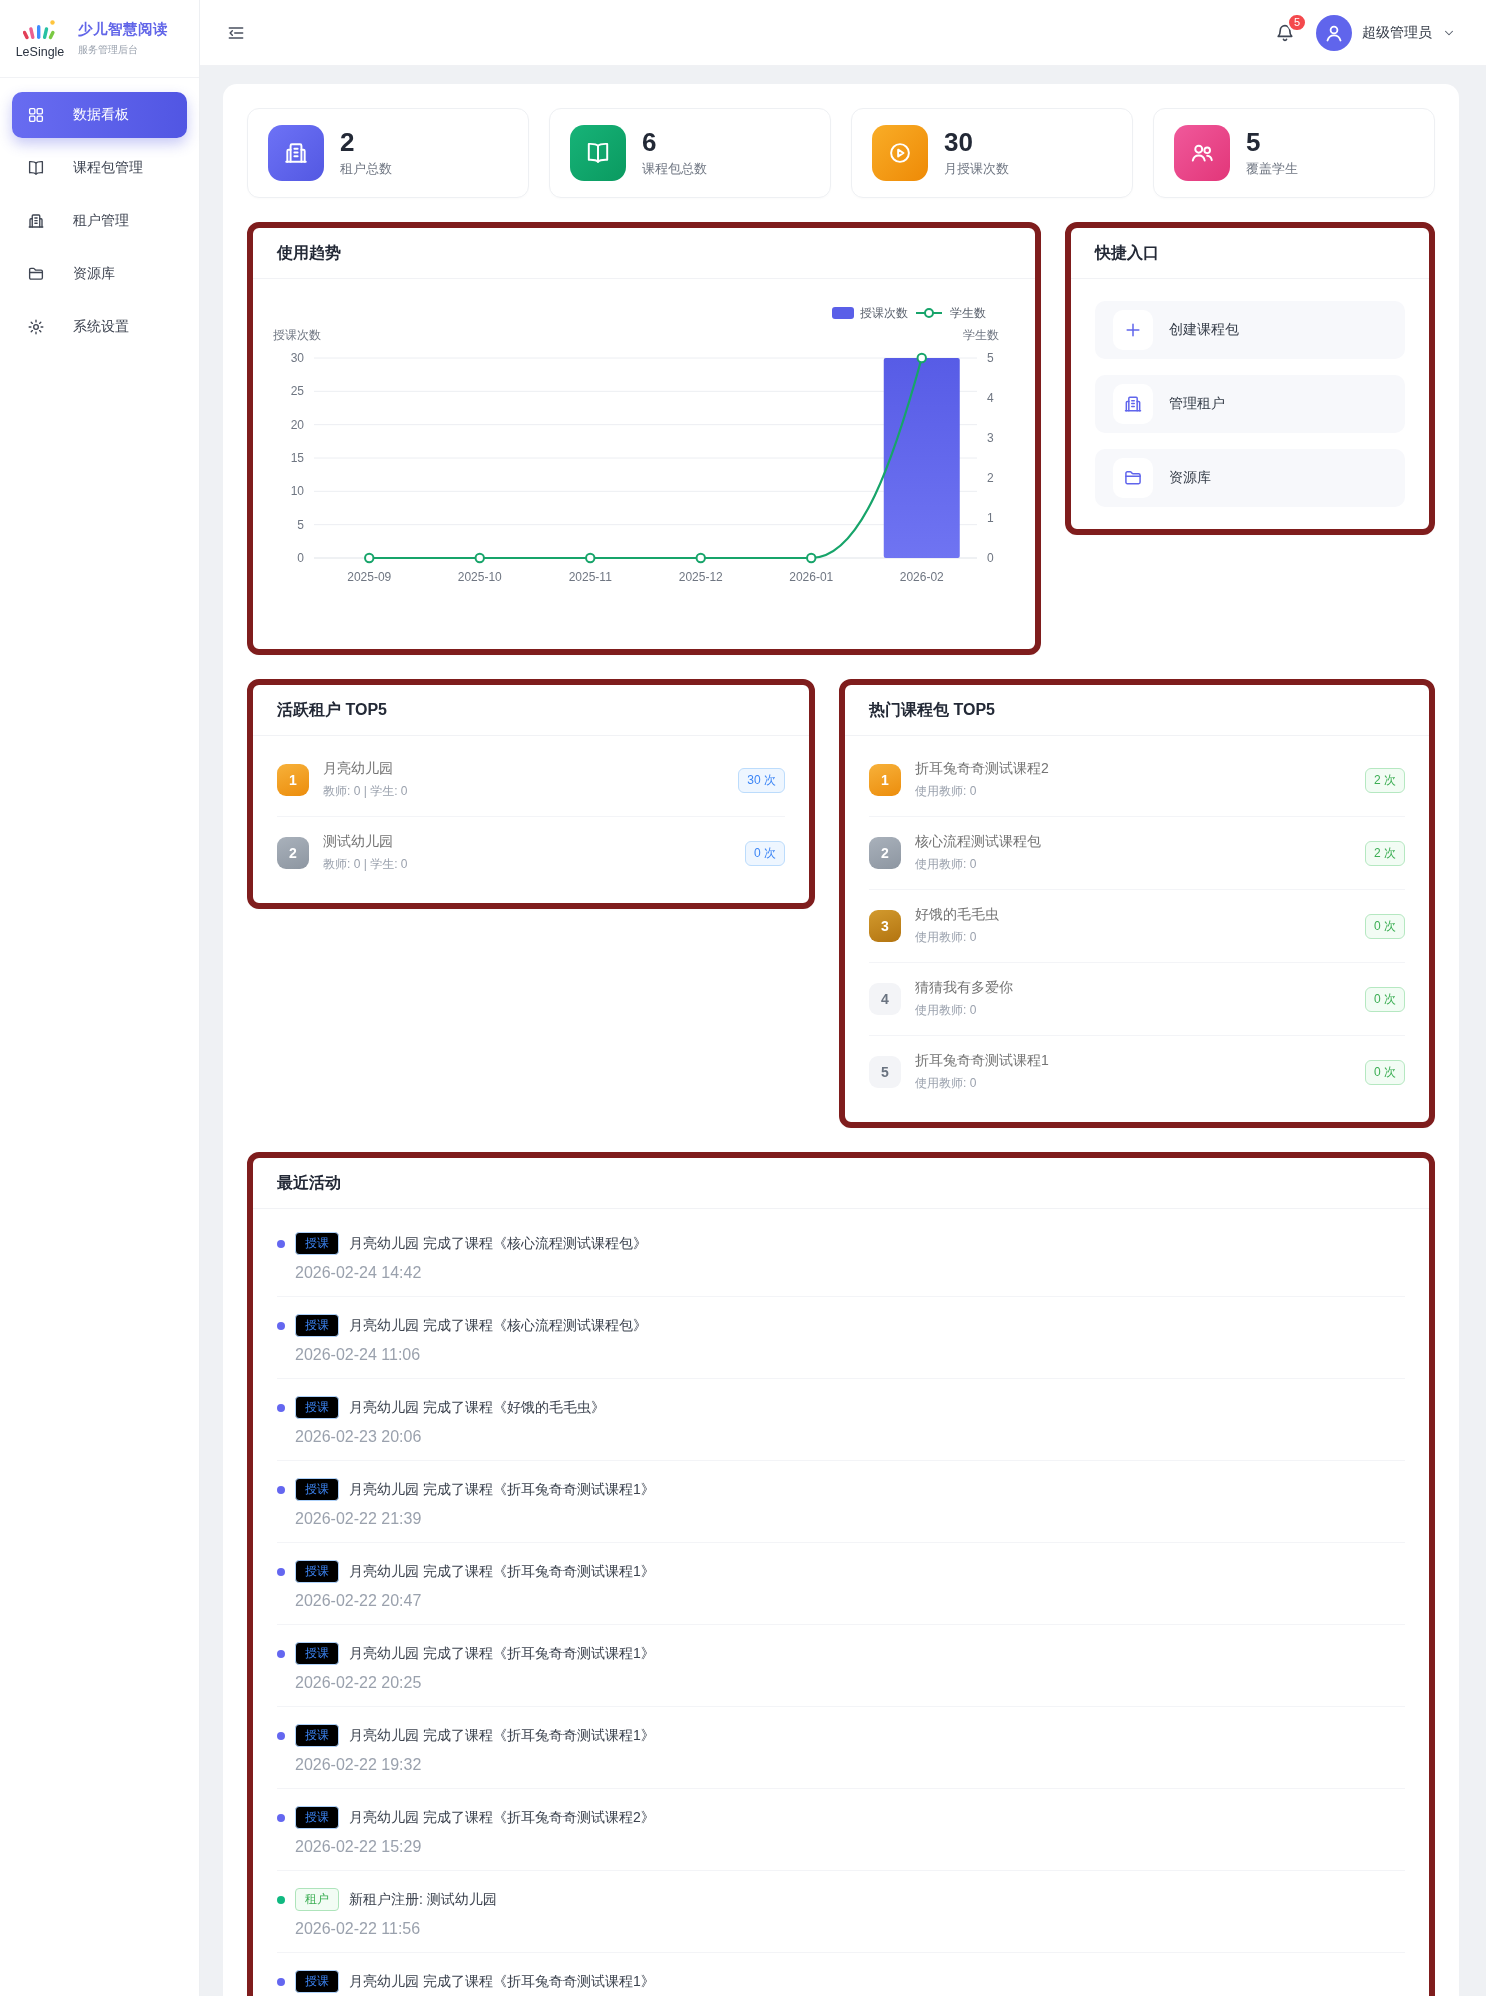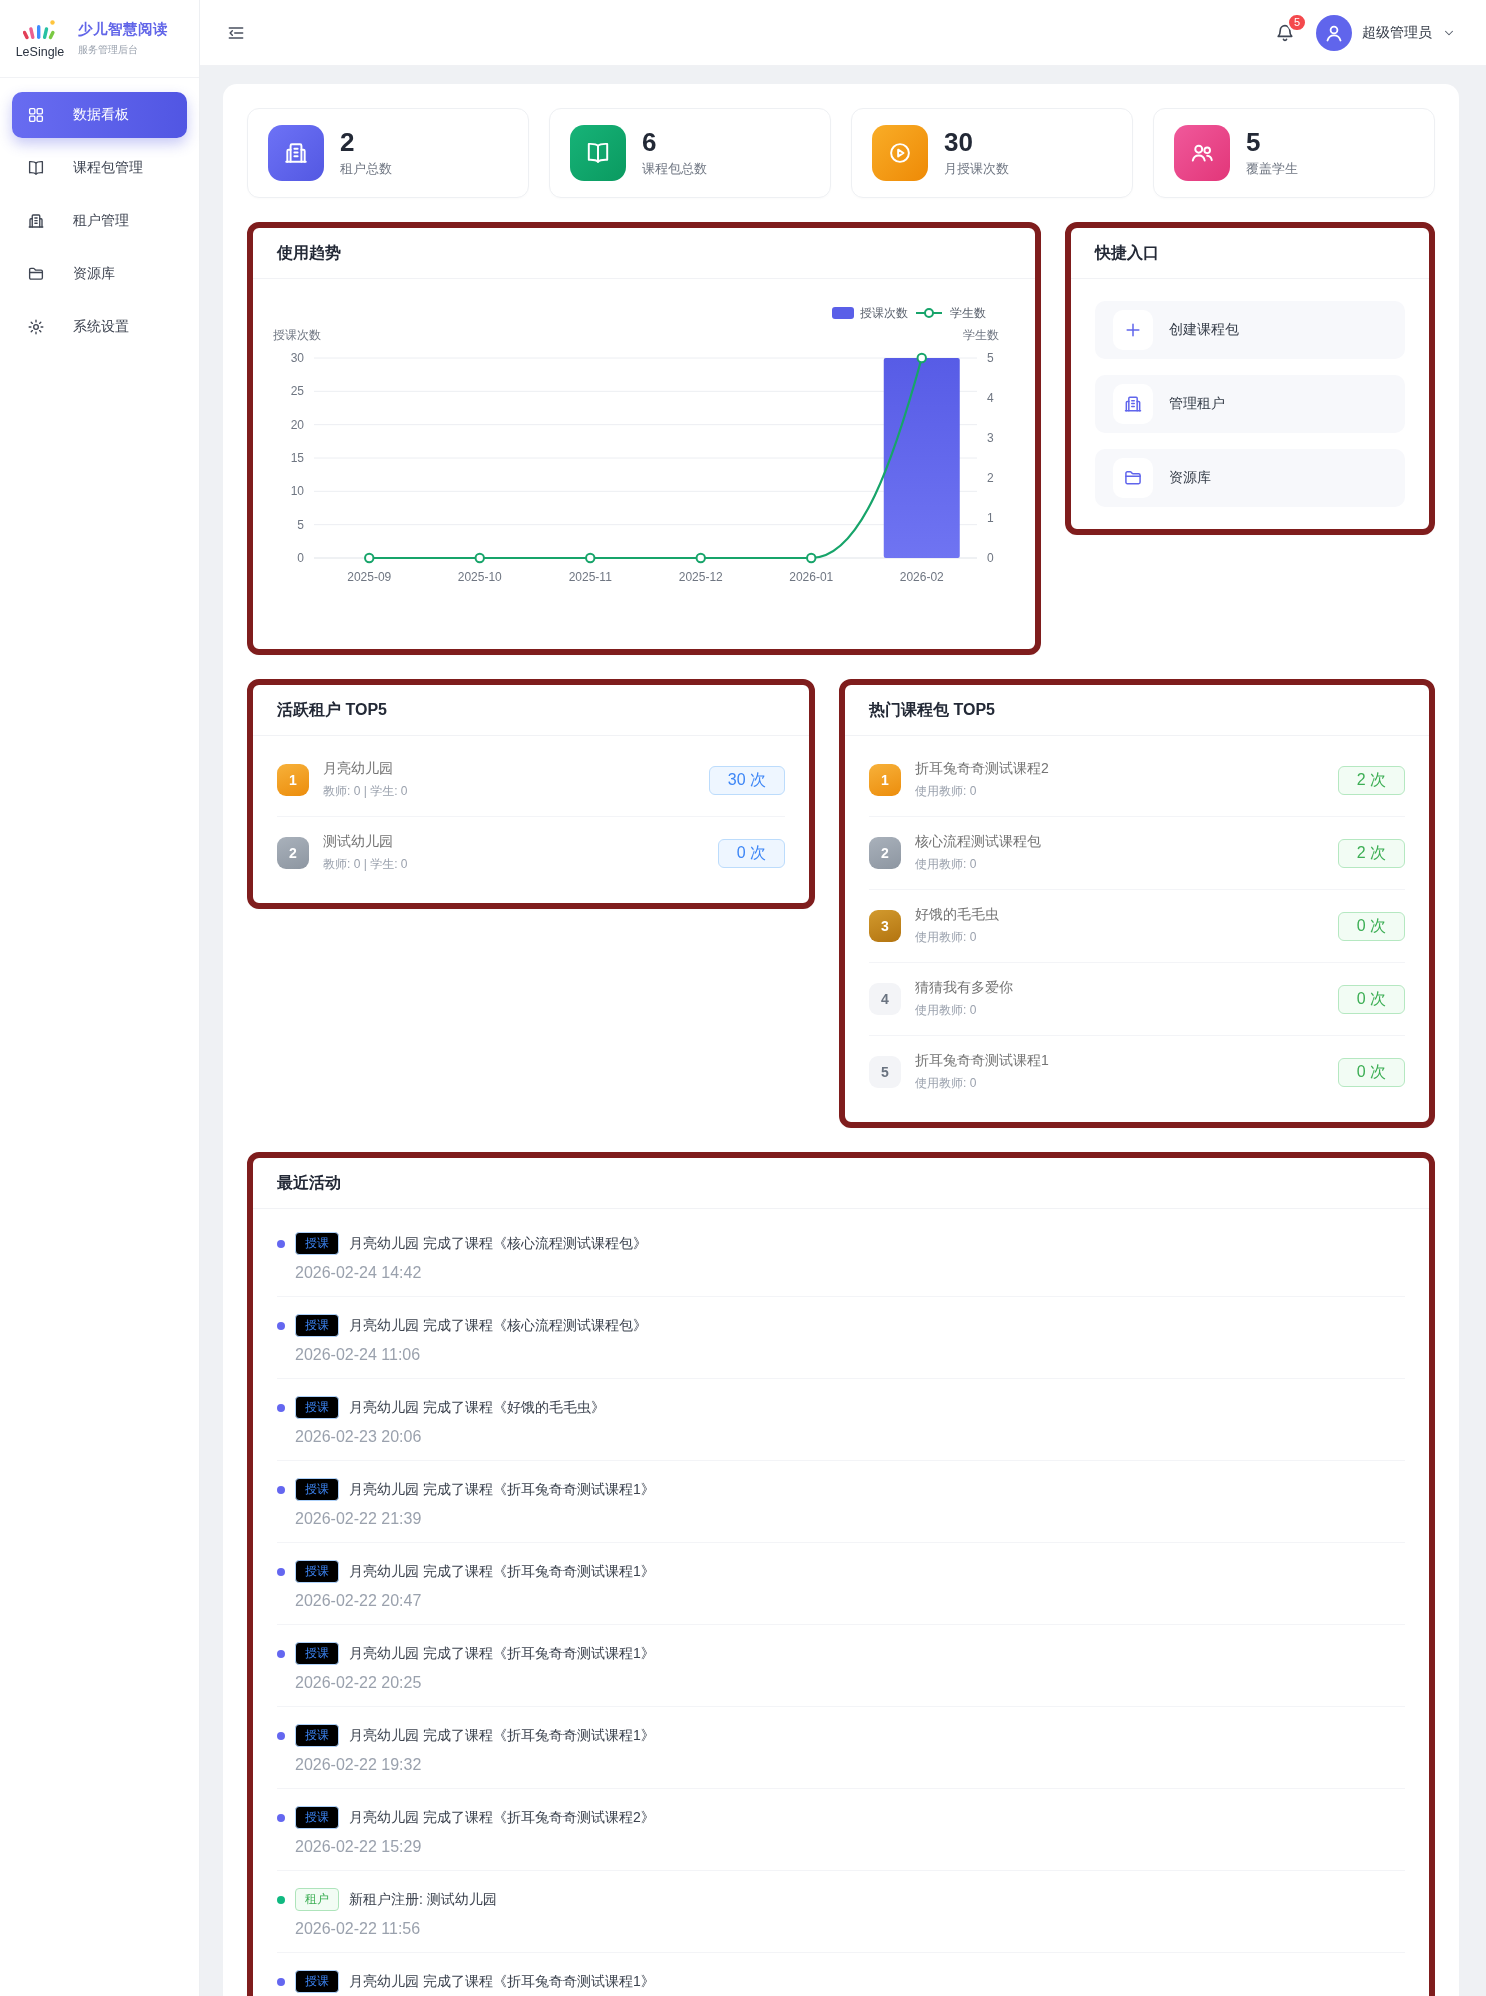--- a/index.html
+++ b/index.html
@@ -62,21 +62,21 @@
   .list-body{padding:8px 24px 14px}
   .l-item{display:flex;align-items:center;gap:14px;padding:16px 0}
   .l-item + .l-item{border-top:1px solid #f3f4f7}
   .rank{width:32px;height:32px;border-radius:9px;display:flex;align-items:center;justify-content:center;font-size:14px;font-weight:bold;color:#fff;flex-shrink:0}
   .r-gold{background:linear-gradient(160deg,#f7b13a,#ec8d0c)}
   .r-silver{background:linear-gradient(160deg,#a9b1bb,#8d96a1)}
   .r-bronze{background:linear-gradient(160deg,#d29a2e,#b37410)}
   .r-plain{background:#f3f4f7;color:#6a7380;font-weight:600}
   .l-name{font-size:14px;font-weight:400;color:#737373}
   .l-sub{font-size:12px;color:#9aa1ad;margin-top:5px}
-  .count-badge{margin-left:auto;font-size:16px;padding:3px 18px;border-radius:6px;border:1px solid;flex-shrink:0}
+  .count-badge{margin-left:auto;font-size:12px;padding:3px 8px;border-radius:6px;border:1px solid;flex-shrink:0}
   .b-blue{color:#3d86f6;background:#eef6ff;border-color:#bcdcfc}
   .b-green{color:#3cae54;background:#f2fcf4;border-color:#b5e8c1}
   
   .activity-body{padding:6px 24px 22px}
   .a-item{padding:17px 0 14px}
   .a-item + .a-item{border-top:1px solid #f3f4f7}
   .a-row{display:flex;align-items:center;gap:10px}
   .dot{width:8px;height:8px;border-radius:50%;flex-shrink:0}
   .d-teach{background:#6467f0}
   .d-tenant{background:#10b981}

